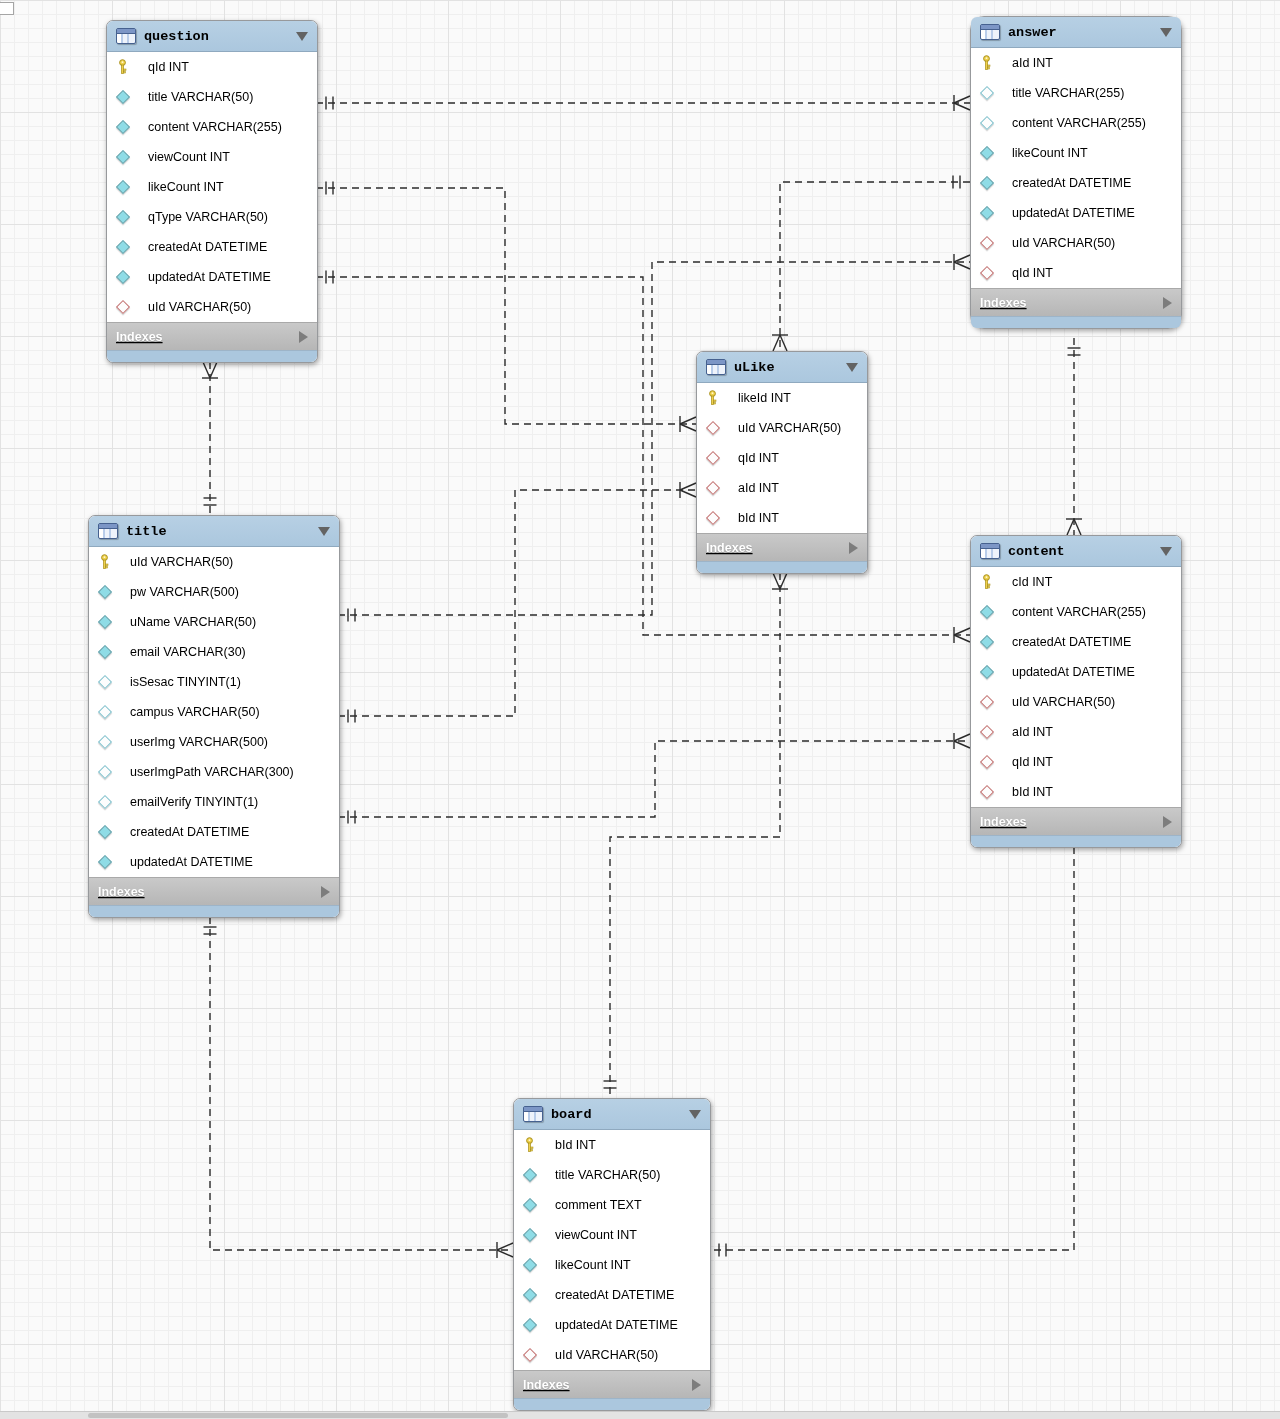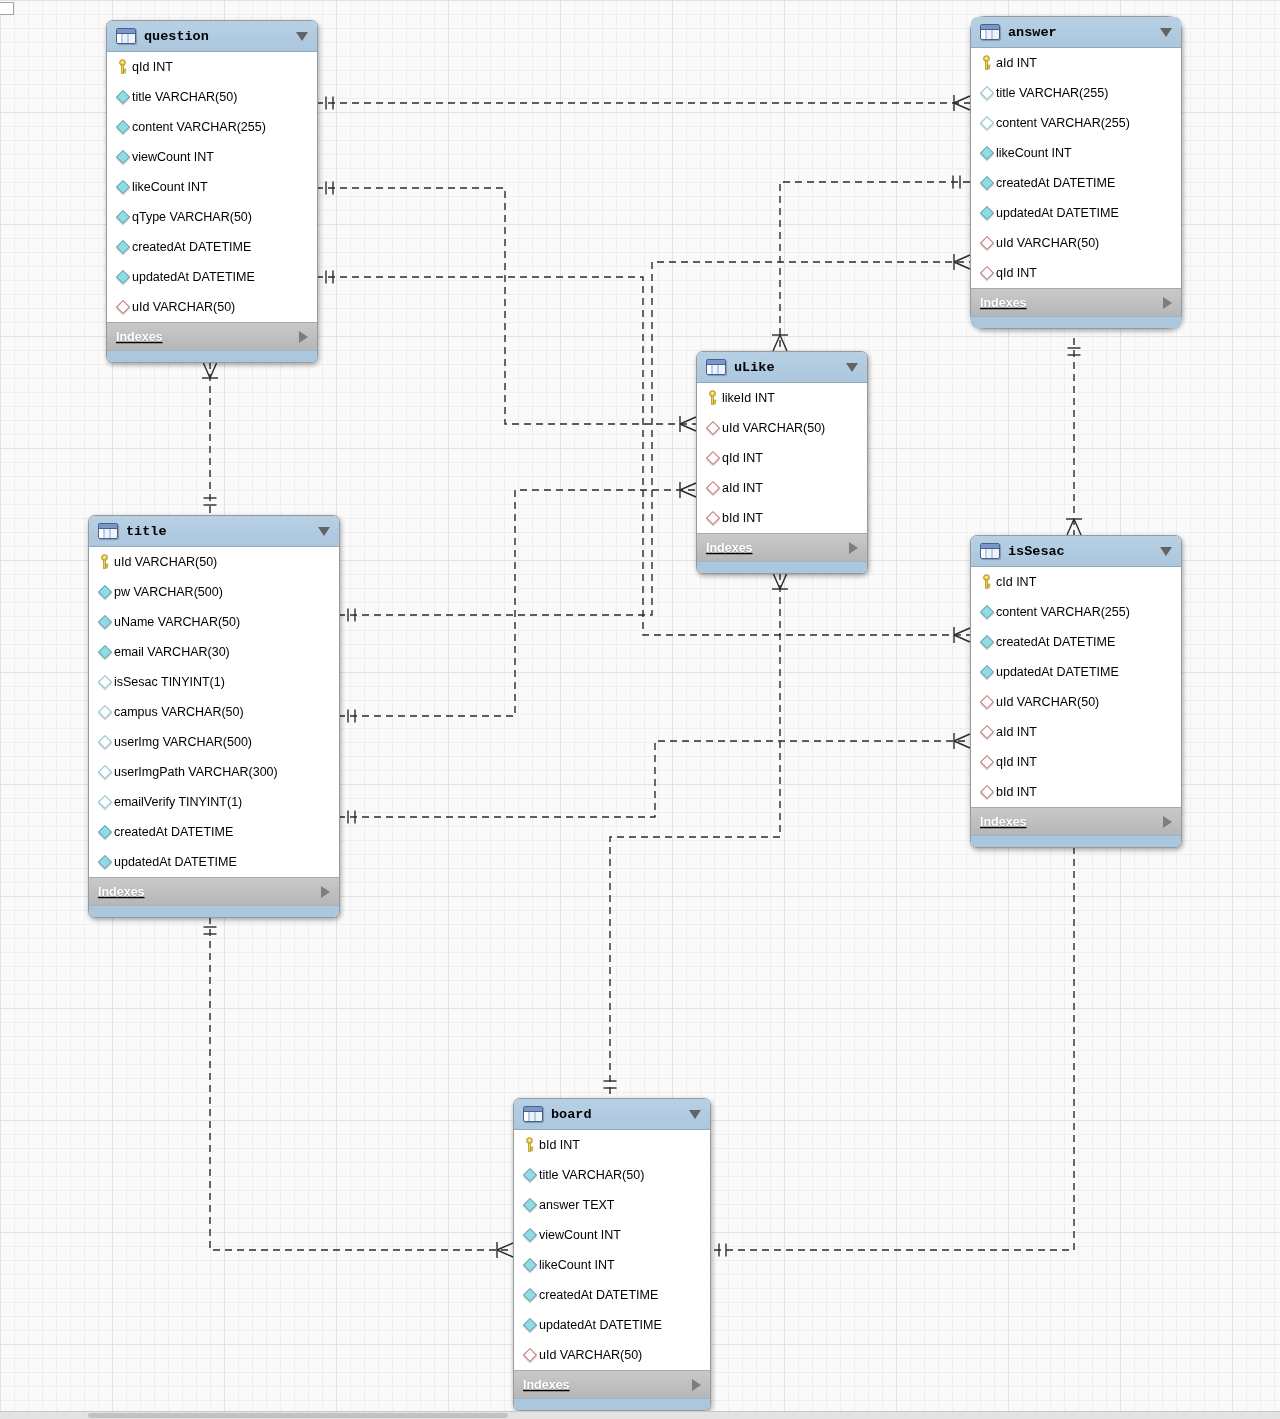--- a/index.html
+++ b/index.html
@@ -23,21 +23,21 @@
     height:30px;display:flex;align-items:center;gap:8px;padding:0 9px;
     border-bottom:1px solid #8fa9bf;border-radius:6px 6px 0 0;
   }
   .tbl-title{font-size:13.5px;font-weight:bold;color:#000;flex:1 1 auto;font-family:Liberation Mono, monospace;}
   .tbl-icon{width:18px;height:14px;border:1px solid #46618f;border-radius:2px;
     background:linear-gradient(to right,#ffffff 0 4px,#b9cdea 4px 6px,#eef3fb 6px 10px,#b9cdea 10px 12px,#eef3fb 12px 18px);
     position:relative;box-shadow:1px 1px 1px rgba(0,0,0,.25);}
   .tbl-icon:before{content:"";position:absolute;left:0;top:0;right:0;height:4px;background:#7c96c6;border-bottom:1px solid #46618f;}
   .collapse-arrow{width:0;height:0;border-left:6px solid transparent;border-right:6px solid transparent;border-top:9px solid #636363;}
   .tbl-body{background:#fff;}
-  .col-row{height:30px;display:flex;align-items:center;gap:4px;padding:0 10px;}
+  .col-row{height:30px;display:flex;align-items:center;gap:20px;padding:0 10px;}
   .col-label{font-size:12.5px;color:#000;white-space:nowrap;}
   .diamond{width:8px;height:8px;transform:rotate(45deg);flex:0 0 auto;margin-left:1px;box-shadow:1px 1px 1px rgba(0,0,0,.18);}
   .d-col{background:#8fdce6;border:1px solid #6fa3ab;}
   .d-colnull{background:#fdfdfd;border:1px solid #7fc0cc;}
   .d-fk{background:#fdfdfd;border:1px solid #c2706f;}
   .keywrap{width:11px;height:16px;flex:0 0 auto;display:flex;align-items:center;}
   .idx-row{
     height:27px;border-top:1px solid #a9a9a9;background:#bfbfbf;
     display:flex;align-items:center;justify-content:space-between;padding:0 9px;text-decoration:underline;
   }
@@ -346,21 +346,21 @@
       </div>
       <div class="idx-row" style="background: linear-gradient(rgb(201, 201, 201), rgb(182, 182, 182));">
         <span class="idx-label">Indexes</span>
         <span class="expand-arrow"></span>
       </div>
       <div class="tbl-footer" style="background: rgb(171, 199, 222);"></div>
     </div>
     <div class="db-table" style="left: 970px; top: 535px; width: 210px;">
       <div class="tbl-header" style="background: linear-gradient(rgb(183, 208, 228), rgb(171, 199, 222));">
         <span class="tbl-icon"></span>
-        <span class="tbl-title">isSesac</span>
+        <span class="tbl-title">content</span>
         <span class="collapse-arrow"></span>
       </div>
       <div class="tbl-body">
         <div class="col-row">
           <span class="keywrap">
             <svg width="11" height="16" viewBox="0 0 11 16">
               <circle cx="5.5" cy="3.6" r="2.9" fill="#f0d24c" stroke="#a8901f" stroke-width="1"></circle>
               <circle cx="5.5" cy="3.2" r="0.9" fill="#fdf6d0"></circle>
               <rect x="4.4" y="6" width="2.2" height="8.6" fill="#f0d24c" stroke="#a8901f" stroke-width="0.7"></rect>
               <rect x="6.6" y="10" width="2.4" height="1.5" fill="#f0d24c" stroke="#a8901f" stroke-width="0.6"></rect>
@@ -422,21 +422,21 @@
             </svg>
           </span>
           <span class="col-label">bId INT</span>
         </div>
         <div class="col-row">
           <span class="diamond d-col"></span>
           <span class="col-label">title VARCHAR(50)</span>
         </div>
         <div class="col-row">
           <span class="diamond d-col"></span>
-          <span class="col-label">answer TEXT</span>
+          <span class="col-label">comment TEXT</span>
         </div>
         <div class="col-row">
           <span class="diamond d-col"></span>
           <span class="col-label">viewCount INT</span>
         </div>
         <div class="col-row">
           <span class="diamond d-col"></span>
           <span class="col-label">likeCount INT</span>
         </div>
         <div class="col-row">

